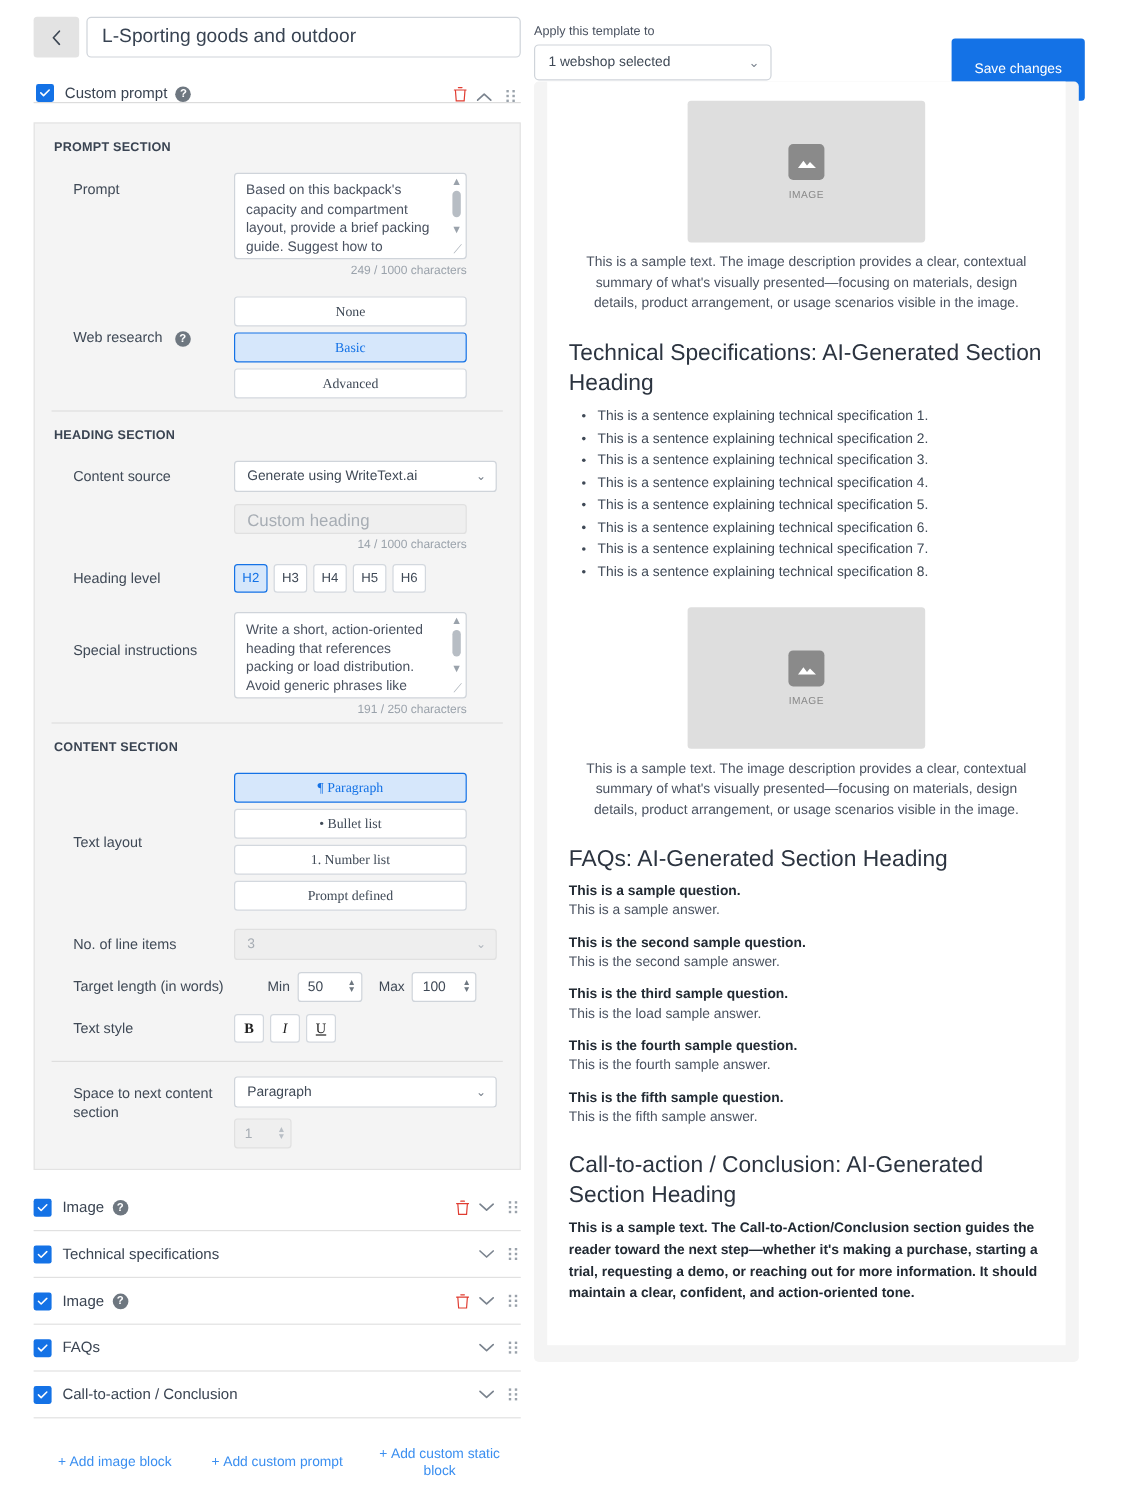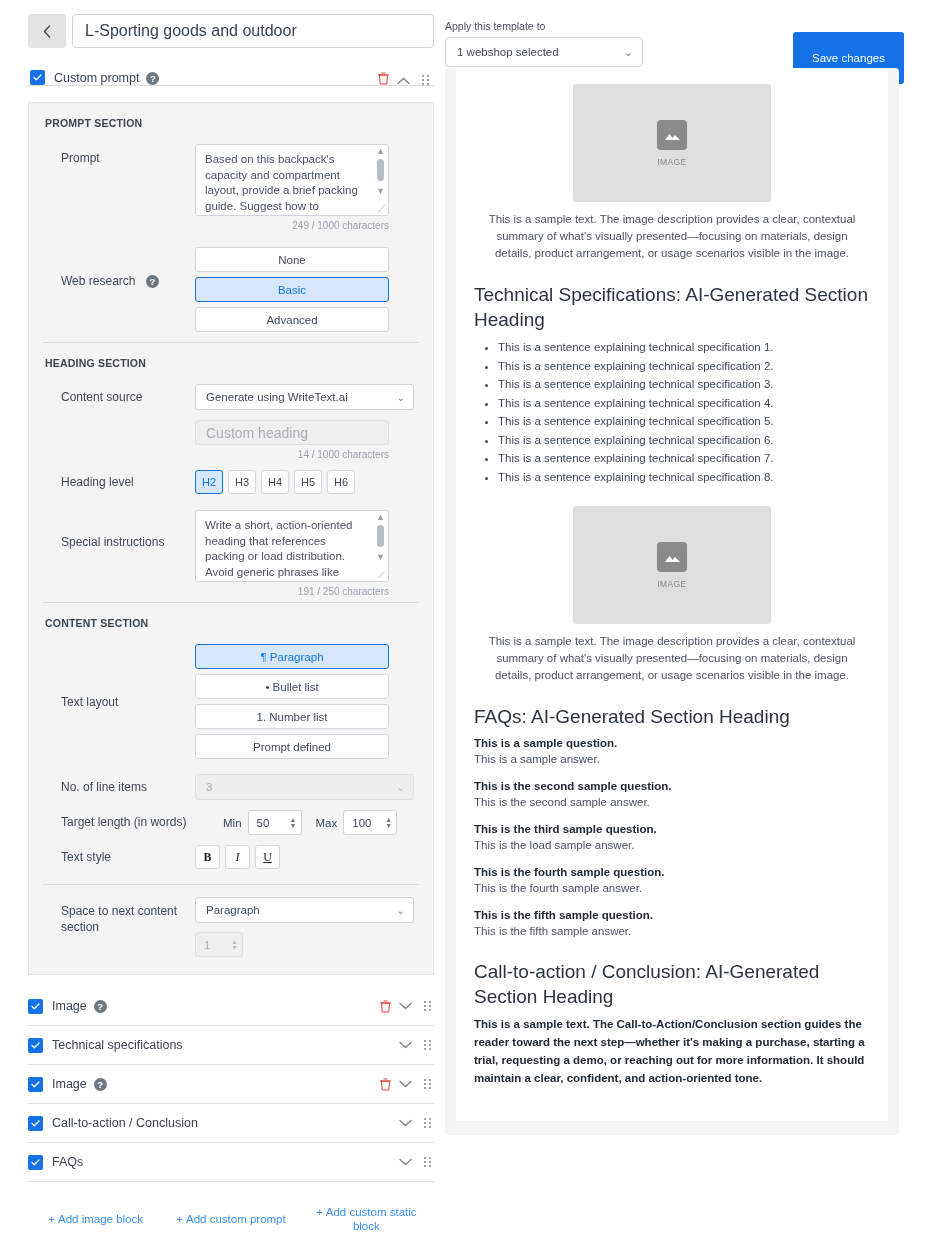--- a/index.html
+++ b/index.html
@@ -76,21 +76,21 @@
   .ta-scroll .up { position: absolute; top: 0; left: 0; right: 0; }
   .ta-scroll .dn { position: absolute; bottom: 18px; left: 0; right: 0; }
   .ta-scroll .thumb { position: absolute; top: 13px; left: 3px; width: 7px; height: 22px; background: #b7bdc4; border-radius: 4px; }
   .resize-grip { position: absolute; right: 1px; bottom: 1px; width: 13px; height: 13px; color: #a9b0b8; font-size: 10px; line-height: 13px; text-align: center; }
   .counter { font-size: 10px; color: #9aa2ab; text-align: right; width: 194px; margin-top: 4px; }
 
   .opt-btn {
     width: 194px; height: 25px; border: 1px solid #d3d8de; background: #fff;
     border-radius: 3px; font-size: 11.5px; color: #3f4956; cursor: pointer;
     display: flex; align-items: center; justify-content: center; margin-bottom: 5px;
-    font-family: Liberation Sans, sans-serif;
+    font-family: Liberation Serif, serif;
   }
   .opt-btn.active { background: #d6e7fb; border: 1.5px solid #1472e6; color: #1472e6; }
 
   .select {
     width: 219px; height: 26px; border: 1px solid #cfd4da; background: #fff; border-radius: 3px;
     display: flex; align-items: center; padding: 0 8px 0 10px; font-size: 11.5px; color: #3f4956;
     cursor: pointer;
   }
   .select .sv { flex: 1; }
   .select .cv { color: #7a838e; font-size: 10px; }
@@ -465,21 +465,21 @@
             <i></i>
           </span>
       </div>
 
       <div class="collapsed-row">
         <span class="chk">
             <svg width="9" height="7" viewBox="0 0 9 7">
               <path d="M1 3.4L3.3 5.7L8 1" stroke="#fff" stroke-width="1.3" fill="none" stroke-linecap="round" stroke-linejoin="round"></path>
             </svg>
           </span>
-        <span class="sec-label">Call-to-action / Conclusion</span>
+        <span class="sec-label">FAQs</span>
         <span class="bar-spacer"></span>
         <button class="icon-btn chev">
             <svg width="13" height="8" viewBox="0 0 13 8" fill="none">
               <path d="M1 1.5L6.5 6.5L12 1.5" stroke="#7a838e" stroke-width="1.4" stroke-linecap="round" stroke-linejoin="round"></path>
             </svg>
           </button>
         <span class="grip">
             <i></i>
             <i></i>
             <i></i>
@@ -488,21 +488,21 @@
             <i></i>
           </span>
       </div>
 
       <div class="collapsed-row">
         <span class="chk">
             <svg width="9" height="7" viewBox="0 0 9 7">
               <path d="M1 3.4L3.3 5.7L8 1" stroke="#fff" stroke-width="1.3" fill="none" stroke-linecap="round" stroke-linejoin="round"></path>
             </svg>
           </span>
-        <span class="sec-label">FAQs</span>
+        <span class="sec-label">Call-to-action / Conclusion</span>
         <span class="bar-spacer"></span>
         <button class="icon-btn chev">
             <svg width="13" height="8" viewBox="0 0 13 8" fill="none">
               <path d="M1 1.5L6.5 6.5L12 1.5" stroke="#7a838e" stroke-width="1.4" stroke-linecap="round" stroke-linejoin="round"></path>
             </svg>
           </button>
         <span class="grip">
             <i></i>
             <i></i>
             <i></i>

